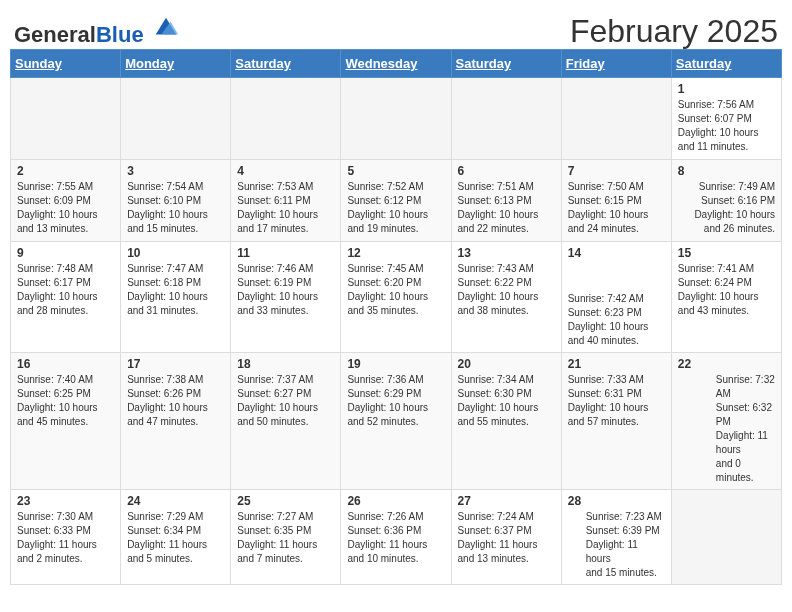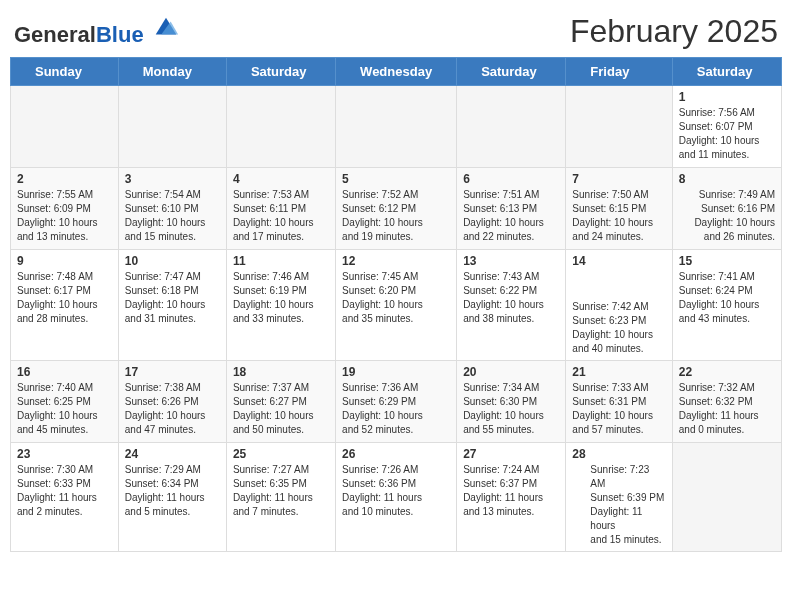--- a/index.html
+++ b/index.html
@@ -7,21 +7,20 @@
       font-family: Arial, sans-serif;
       background: #fff;
       width: 792px;
       min-height: 612px;
       padding: 10px;
     }
     .header {
       display: flex;
       justify-content: space-between;
       align-items: flex-start;
-      margin-bottom: 8px;
       padding: 4px 4px 0 4px;
     }
     .logo {
       display: flex;
       align-items: center;
     }
     .logo-text {
       font-size: 22px;
       font-weight: bold;
       line-height: 1.1;
@@ -48,24 +47,25 @@
     }
     .calendar {
       width: 100%;
       border-collapse: collapse;
       border: 1px solid #ccc;
     }
     .calendar th {
       background-color: #3a7abf;
       color: white;
       text-align: left;
-      padding: 6px 24px;
+      padding: 6px 4px;
       font-size: 13px;
       font-weight: bold;
       border: 1px solid #5590cc;
+      text-decoration: underline;
     }
     .calendar td {
       vertical-align: top;
       padding: 4px 6px;
       border: 1px solid #ddd;
       width: calc(100% / 7);
       min-height: 80px;
       background: #fff;
       font-size: 10.5px;
       color: #333;
@@ -279,21 +279,21 @@
         </td>
         <td>
           <span class="day-num">21</span>
           <div class="day-info" style="white-space: pre-line;">Sunrise: 7:33 AM
 Sunset: 6:31 PM
 Daylight: 10 hours
 and 57 minutes.</div>
         </td>
         <td>
           <span class="day-num">22</span>
-          <div class="day-info" style="white-space: pre-line;">Sunrise: 7:32 AM
+          <div class="day-info" style="white-space: pre-line; margin-left: 38px;">Sunrise: 7:32 AM
 Sunset: 6:32 PM
 Daylight: 11 hours
 and 0 minutes.</div>
         </td>
       </tr>
       <tr class="week-row">
         <td>
           <span class="day-num">23</span>
           <div class="day-info" style="white-space: pre-line;">Sunrise: 7:30 AM
 Sunset: 6:33 PM

